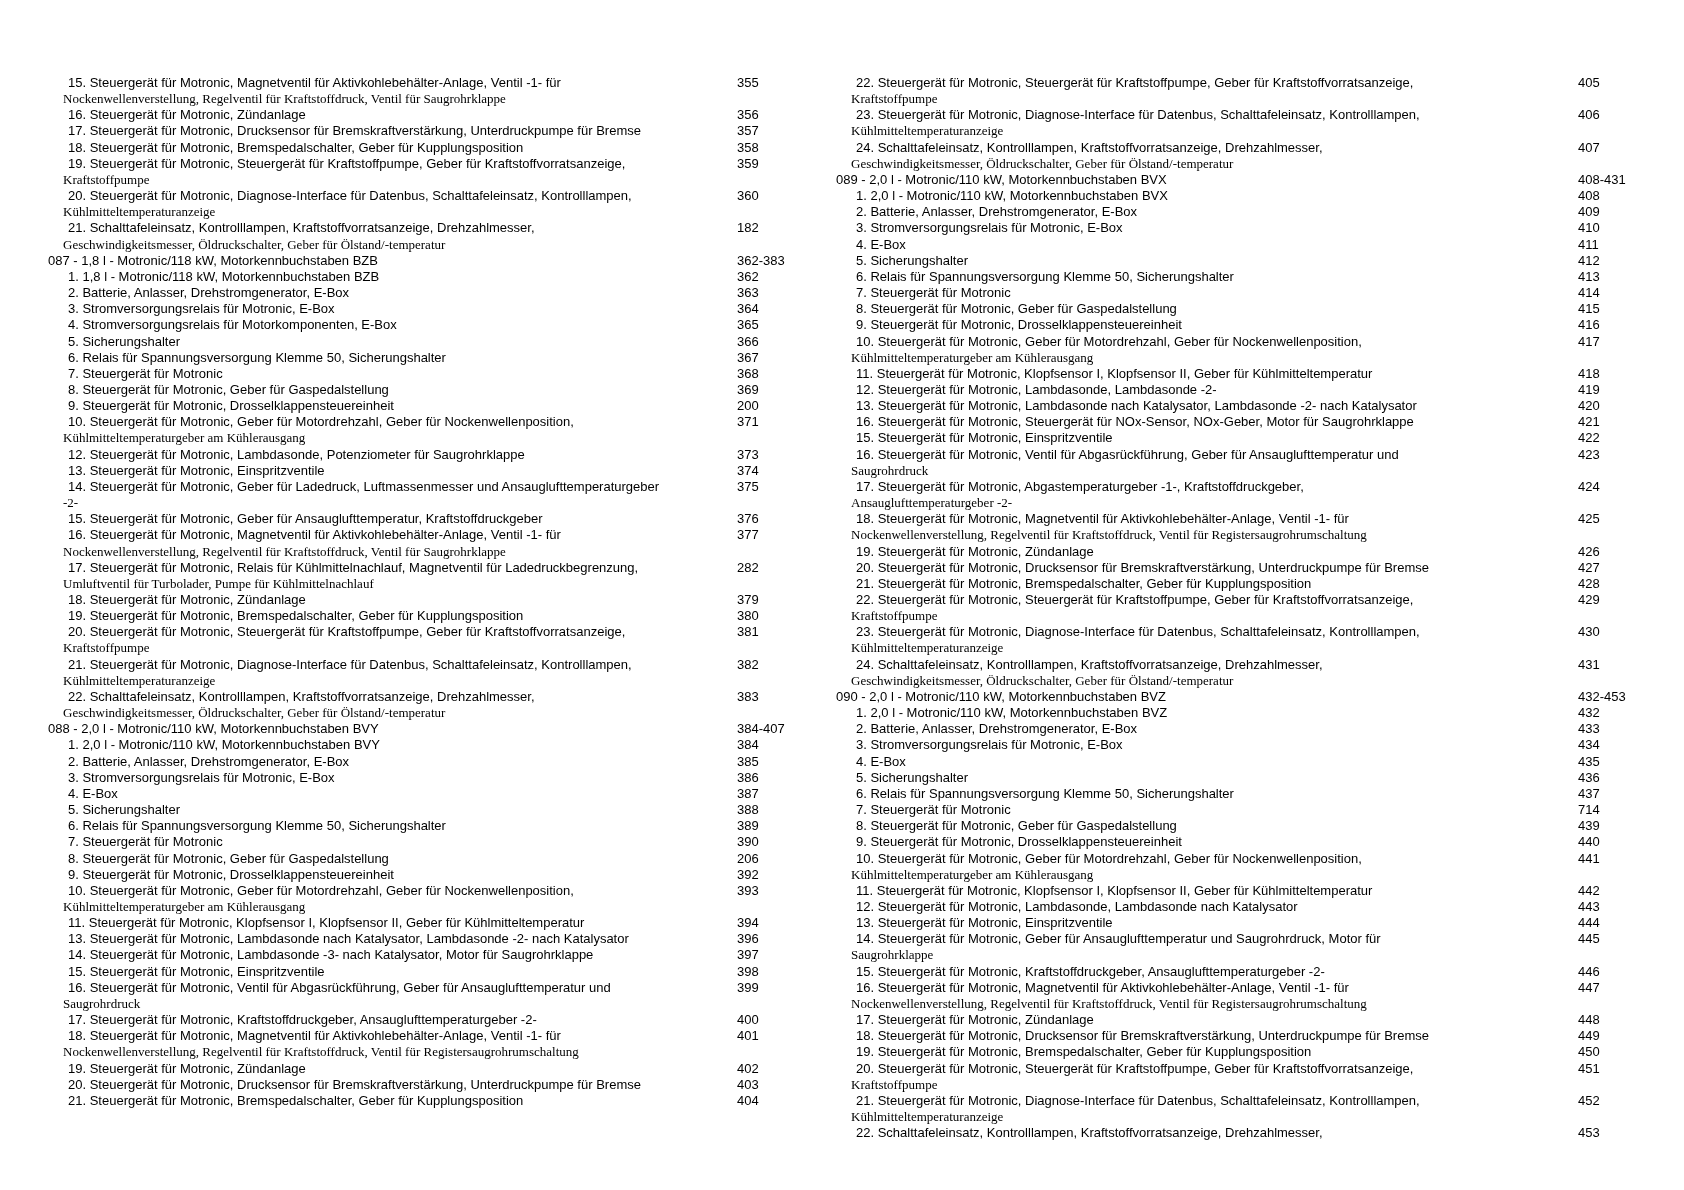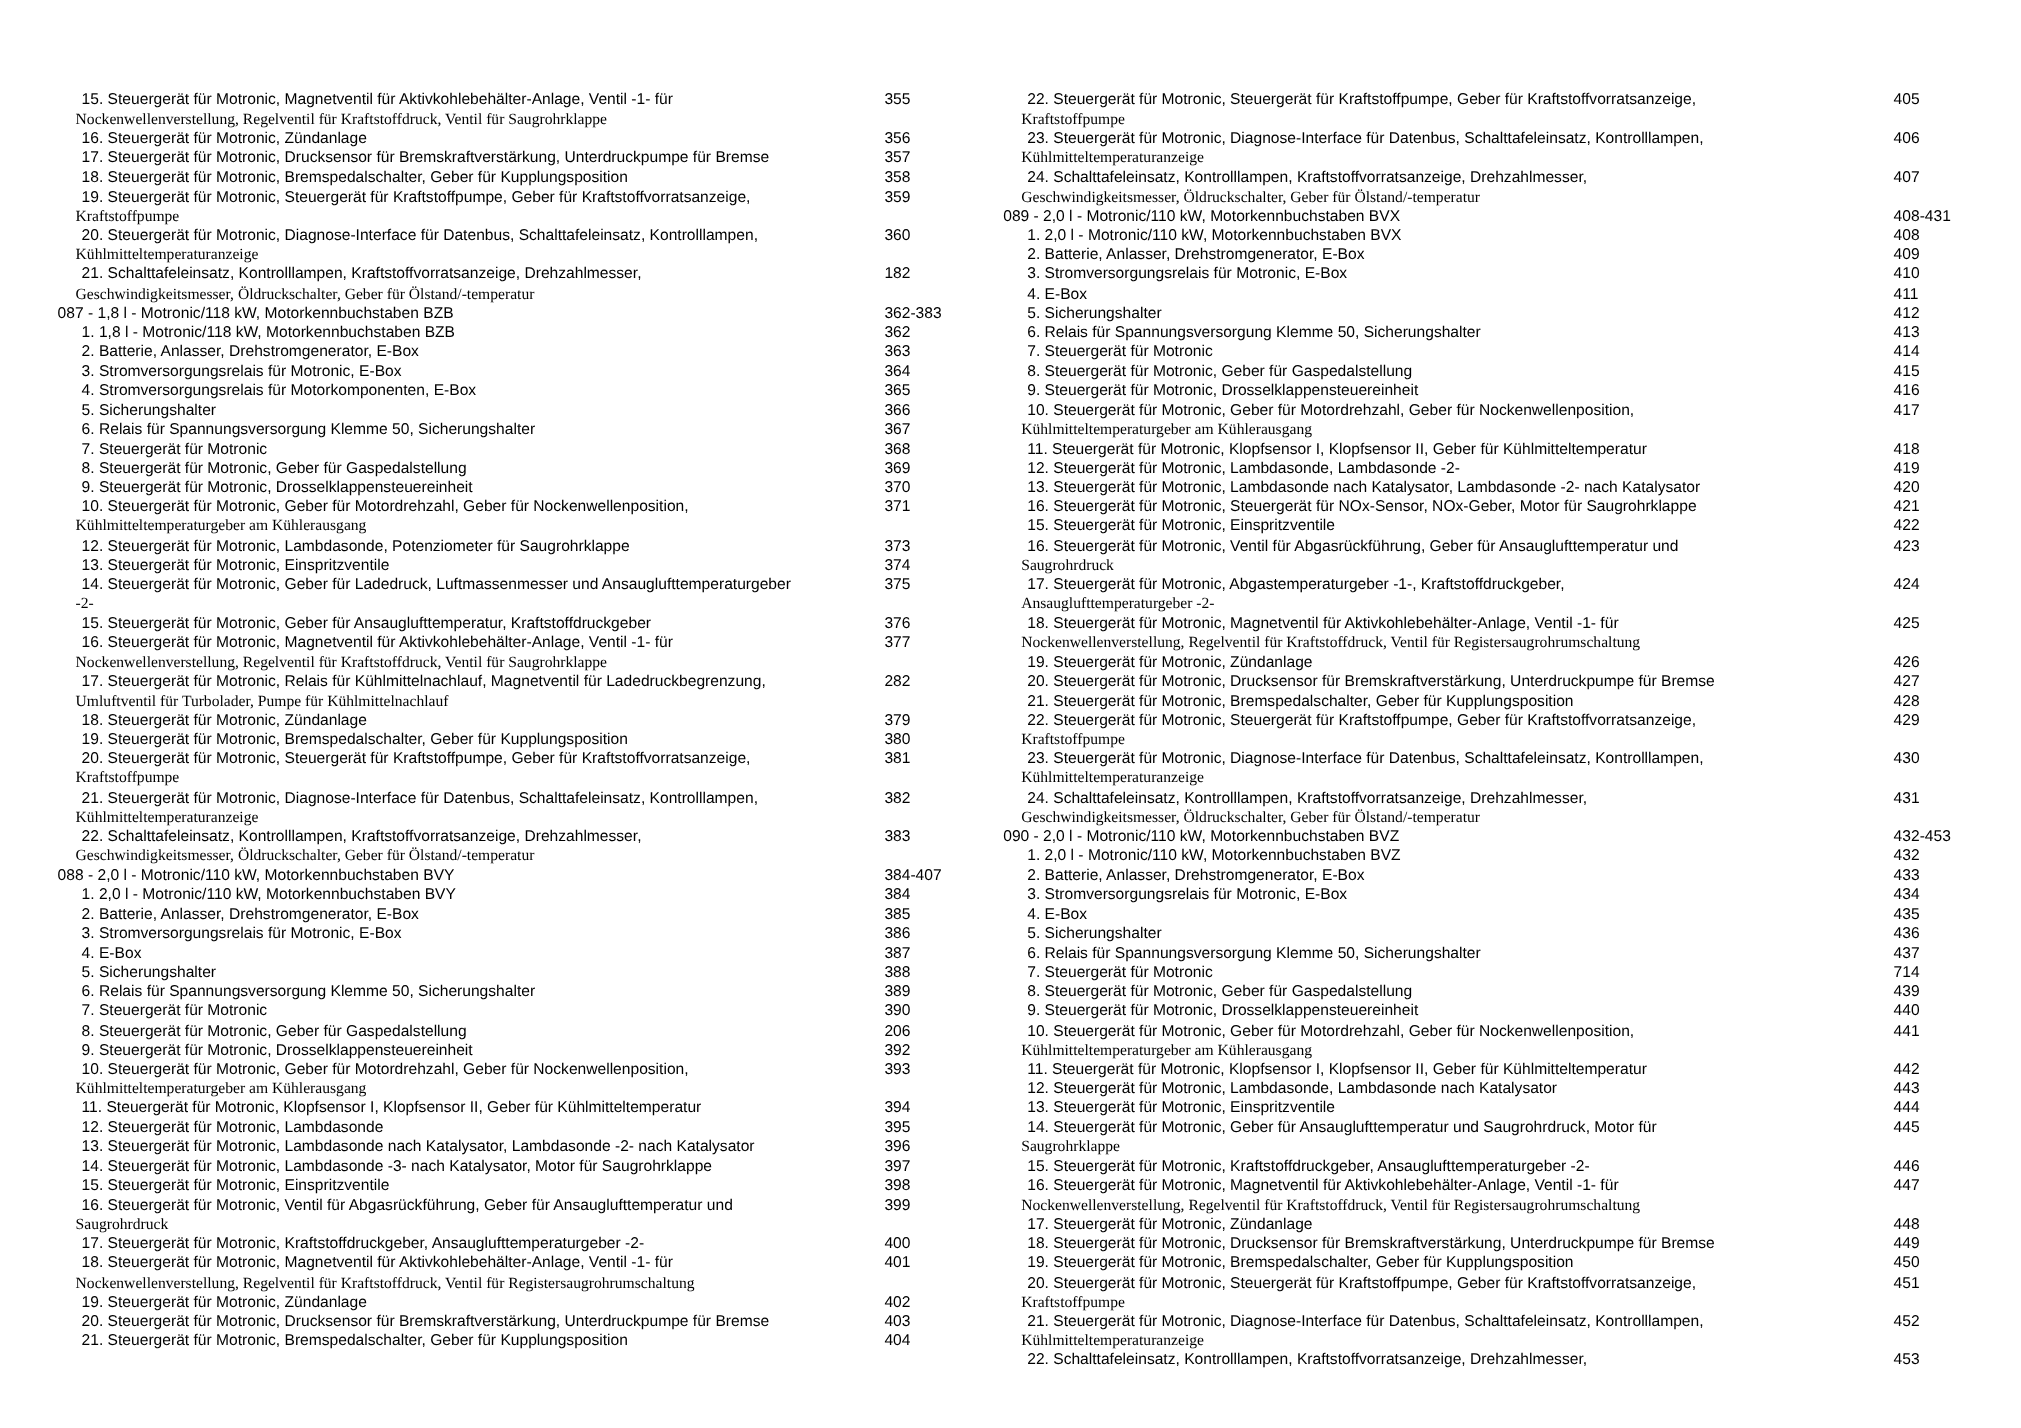--- a/index.html
+++ b/index.html
@@ -134,21 +134,21 @@
       <div class="entry sub">
         <div class="lines">
           <div class="line first">8. Steuergerät für Motronic, Geber für Gaspedalstellung</div>
         </div>
         <div class="pg">369</div>
       </div>
       <div class="entry sub">
         <div class="lines">
           <div class="line first">9. Steuergerät für Motronic, Drosselklappensteuereinheit</div>
         </div>
-        <div class="pg">370</div>
+        <div class="pg">200</div>
       </div>
       <div class="entry sub">
         <div class="lines">
           <div class="line first">10. Steuergerät für Motronic, Geber für Motordrehzahl, Geber für Nockenwellenposition,</div>
           <div class="line cont">Kühlmitteltemperaturgeber am Kühlerausgang</div>
         </div>
         <div class="pg">371</div>
       </div>
       <div class="entry sub">
         <div class="lines">
@@ -287,26 +287,20 @@
           <div class="line first">10. Steuergerät für Motronic, Geber für Motordrehzahl, Geber für Nockenwellenposition,</div>
           <div class="line cont">Kühlmitteltemperaturgeber am Kühlerausgang</div>
         </div>
         <div class="pg">393</div>
       </div>
       <div class="entry sub">
         <div class="lines">
           <div class="line first">11. Steuergerät für Motronic, Klopfsensor I, Klopfsensor II, Geber für Kühlmitteltemperatur</div>
         </div>
         <div class="pg">394</div>
-      </div>
-      <div class="entry sub">
-        <div class="lines">
-          <div class="line first">12. Steuergerät für Motronic, Lambdasonde</div>
-        </div>
-        <div class="pg">395</div>
       </div>
       <div class="entry sub">
         <div class="lines">
           <div class="line first">13. Steuergerät für Motronic, Lambdasonde nach Katalysator, Lambdasonde -2- nach Katalysator</div>
         </div>
         <div class="pg">396</div>
       </div>
       <div class="entry sub">
         <div class="lines">
           <div class="line first">14. Steuergerät für Motronic, Lambdasonde -3- nach Katalysator, Motor für Saugrohrklappe</div>

